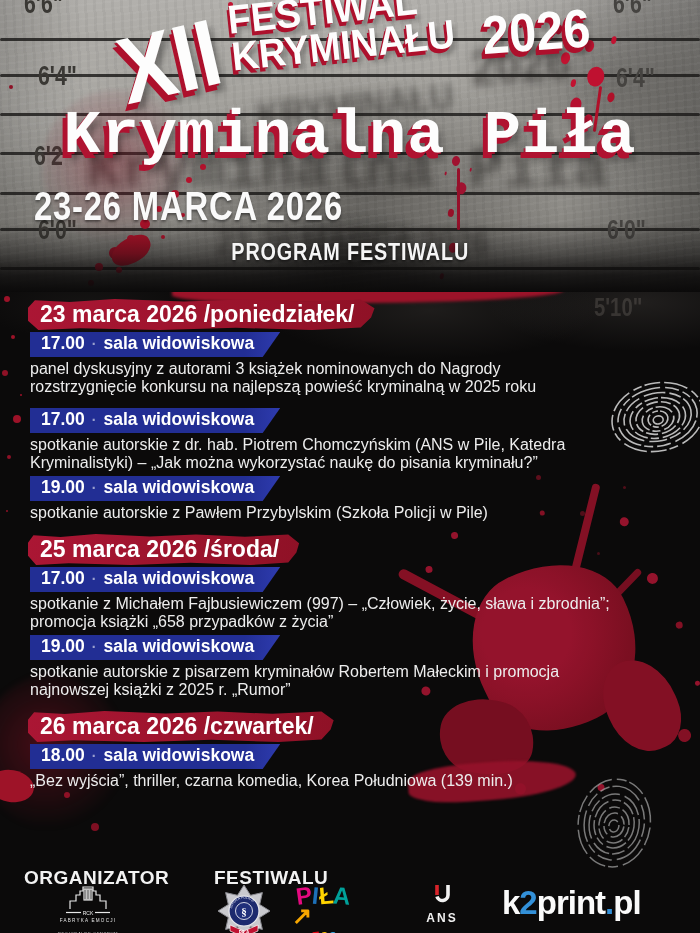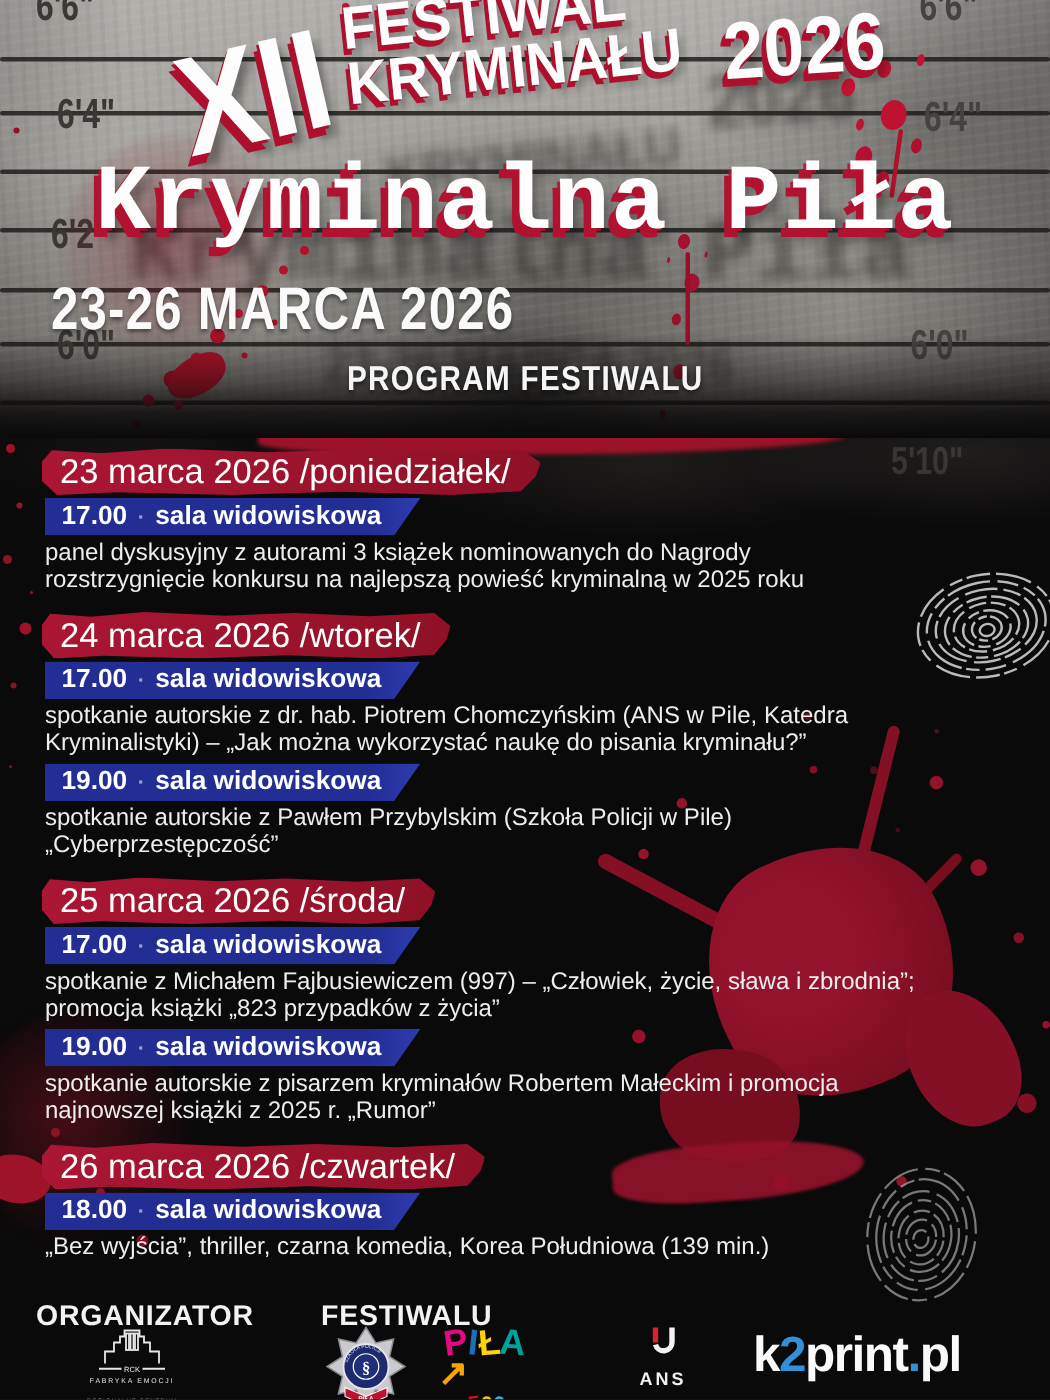--- a/index.html
+++ b/index.html
@@ -58,21 +58,21 @@
   .hdr-trail{position:absolute;left:200px;top:164px;width:6px;height:6px;border-radius:50%;background:#b3122c;z-index:2;
     box-shadow:-14px 13px 0 0 #b3122c,-28px 27px 0 1px #ad112a,-44px 42px 0 0 #b3122c,-58px 57px 0 2px #a81129,-72px 72px 0 1px #b3122c,-88px 86px 0 3px #a31028,-104px 100px 0 1px #b3122c,-84px 103px 0 0 #b3122c,-64px 90px 0 -1px #ad112a,-40px 70px 0 -1px #b3122c,18px -12px 0 -1px #b3122c,-20px 48px 0 -1px #a81129,-112px 116px 0 0 #a31028,-192px -80px 0 -1px #8e1126;}
   .hdr-trail-blob{position:absolute;left:110px;top:238px;width:42px;height:25px;background:#b01229;z-index:2;
     border-radius:60% 40% 55% 45%;transform:rotate(-25deg);}
   .hdr-dots-top{position:absolute;left:228px;top:2px;width:5px;height:5px;border-radius:50%;background:#c11331;z-index:2;
     box-shadow:22px 6px 0 -1px #c11331,44px -1px 0 -2px #b61030,290px 22px 0 -1px #b01029;}
   
   .program{position:absolute;top:292px;left:0;right:0;z-index:3;padding:7px 0 0 30px;}
   .day{margin-bottom:12px;}
   .day-banner{display:table;background:linear-gradient(100deg,#ab1634,#8f1126);color:#fff;
-    font-size:23px;font-weight:normal;line-height:26px;padding:2px 20px 3px 12px;border-radius:6px;position:relative;left:-2px;
+    font-size:23px;font-weight:bold;line-height:26px;padding:2px 20px 3px 12px;border-radius:6px;position:relative;left:-2px;
     clip-path:polygon(0% 28%,2% 4%,12% 10%,25% 0%,45% 8%,62% 2%,80% 9%,96% 2%,100% 30%,99% 60%,96% 92%,82% 100%,60% 93%,38% 100%,15% 94%,3% 100%,0% 70%);}
   .session{margin-top:2px;}
   .session + .session{margin-top:4px;}
   .session-banner{display:table;background:linear-gradient(90deg,#222e94 0 86%,#2e3bae 100%);color:#fff;
     font-size:17.5px;font-weight:bold;line-height:21px;padding:1px 26px 2px 11px;
     clip-path:polygon(0 0,100% 0,93% 100%,0 100%);}
   .sep{opacity:.55;margin:0 7px;font-size:14px;}
   .desc{margin-top:3px;font-size:16px;line-height:18px;color:#ededed;white-space:nowrap;}
   .desc b{color:#fff;}
   .mark-faint{position:absolute;left:594px;top:292px;z-index:2;font-weight:bold;font-size:26px;
@@ -240,60 +240,56 @@
             <span>sala widowiskowa</span>
           </div>
         <div class="desc">
           <div>panel dyskusyjny z autorami 3 książek nominowanych do Nagrody</div>
           <div>rozstrzygnięcie konkursu na najlepszą powieść kryminalną w 2025 roku</div>
         </div>
       </div>
     </section>
 
     <section class="day">
-      <div class="day-banner">
-          <span>24 marca 2026 /wtorek/</span>
-        </div>
       <div class="session">
         <div class="session-banner">
             <span>17.00</span>
             <span class="sep">·</span>
             <span>sala widowiskowa</span>
           </div>
         <div class="desc">
           <div>spotkanie autorskie z dr. hab. Piotrem Chomczyńskim (ANS w Pile, Katedra</div>
           <div>Kryminalistyki) – „Jak można wykorzystać naukę do pisania kryminału?”</div>
         </div>
       </div>
       <div class="session">
         <div class="session-banner">
             <span>19.00</span>
             <span class="sep">·</span>
             <span>sala widowiskowa</span>
           </div>
         <div class="desc">
           <div>spotkanie autorskie z Pawłem Przybylskim (Szkoła Policji w Pile)</div>
-          <div>„Cyberprzestępczość”</div>
         </div>
       </div>
     </section>
 
     <section class="day">
       <div class="day-banner">
           <span>25 marca 2026 /środa/</span>
         </div>
       <div class="session">
         <div class="session-banner">
             <span>17.00</span>
             <span class="sep">·</span>
             <span>sala widowiskowa</span>
           </div>
         <div class="desc">
           <div>spotkanie z Michałem Fajbusiewiczem (997) – „Człowiek, życie, sława i zbrodnia”;</div>
-          <div>promocja książki „823 przypadków z życia”</div>
+          <div>promocja książki „658 przypadków z życia”</div>
         </div>
       </div>
       <div class="session">
         <div class="session-banner">
             <span>19.00</span>
             <span class="sep">·</span>
             <span>sala widowiskowa</span>
           </div>
         <div class="desc">
           <div>spotkanie autorskie z pisarzem kryminałów Robertem Małeckim i promocja</div>

